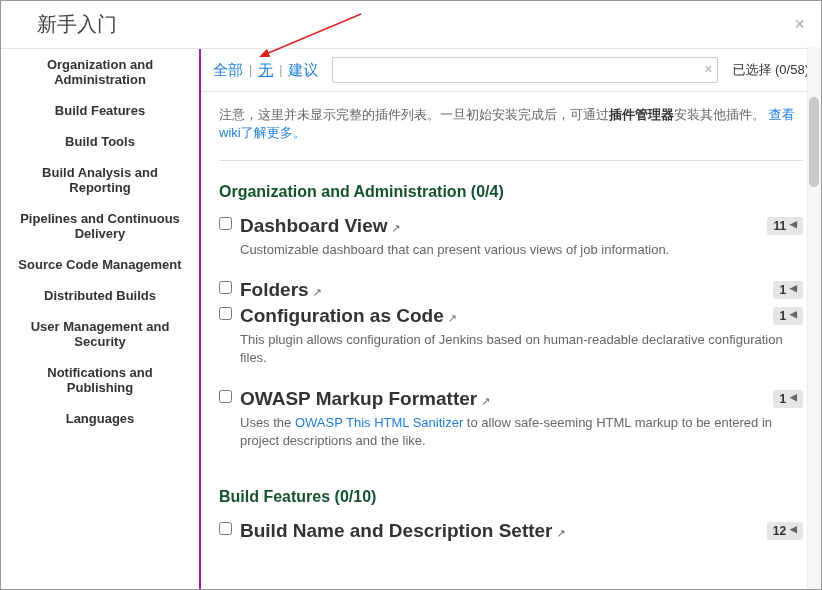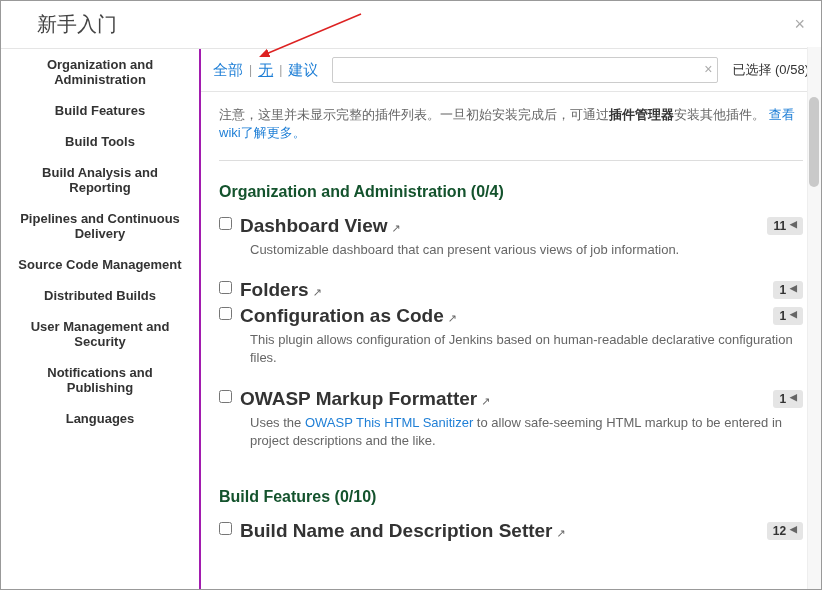--- a/index.html
+++ b/index.html
@@ -25,21 +25,21 @@
 .notice b { color: #333; font-weight: 700; }
 .section-title { font-size: 16px; font-weight: 700; color: #14532d; margin: 22px 0 14px 0; }
 .plugin-row { display: flex; align-items: flex-start; margin-bottom: 4px; }
 .plugin-check { margin-top: 2px; margin-right: 8px; }
 .plugin-body { flex: 1; }
 .plugin-head { display: flex; align-items: center; justify-content: space-between; }
 .plugin-name { font-weight: 700; color: #333; font-size: 19px; }
 .plugin-link-icon { color: #666; margin-left: 4px; font-size: 11px; }
 .plugin-badge { display: flex; align-items: flex-start; gap: 4px; font-size: 12px; color: #333; background: #e5e5e5; border-radius: 3px; padding: 2px 6px; font-weight: 700; }
 .plugin-badge .tri { font-size: 9px; color: #666; }
-.plugin-desc { color: #666; font-size: 13px; margin: 4px 0 16px 10px; line-height: 1.4; }
+.plugin-desc { color: #666; font-size: 13px; margin: 4px 0 16px 0; line-height: 1.4; }
 .plugin-desc a { color: #1f7fd6; text-decoration: none; }
 .arrow-overlay { position: absolute; top: 8px; left: 210px; pointer-events: none; }
 .scrollbar-track { position: absolute; right: 0; top: 46px; bottom: 0; width: 14px; background: #f7f7f7; border-left: 1px solid #eee; }
 .scrollbar-thumb { position: absolute; right: 2px; top: 50px; width: 10px; height: 90px; background: #c9c9c9; border-radius: 5px; }
 </style>
 </head>
 <body>
 
 <div class="header">
   <h1>新手入门</h1>

